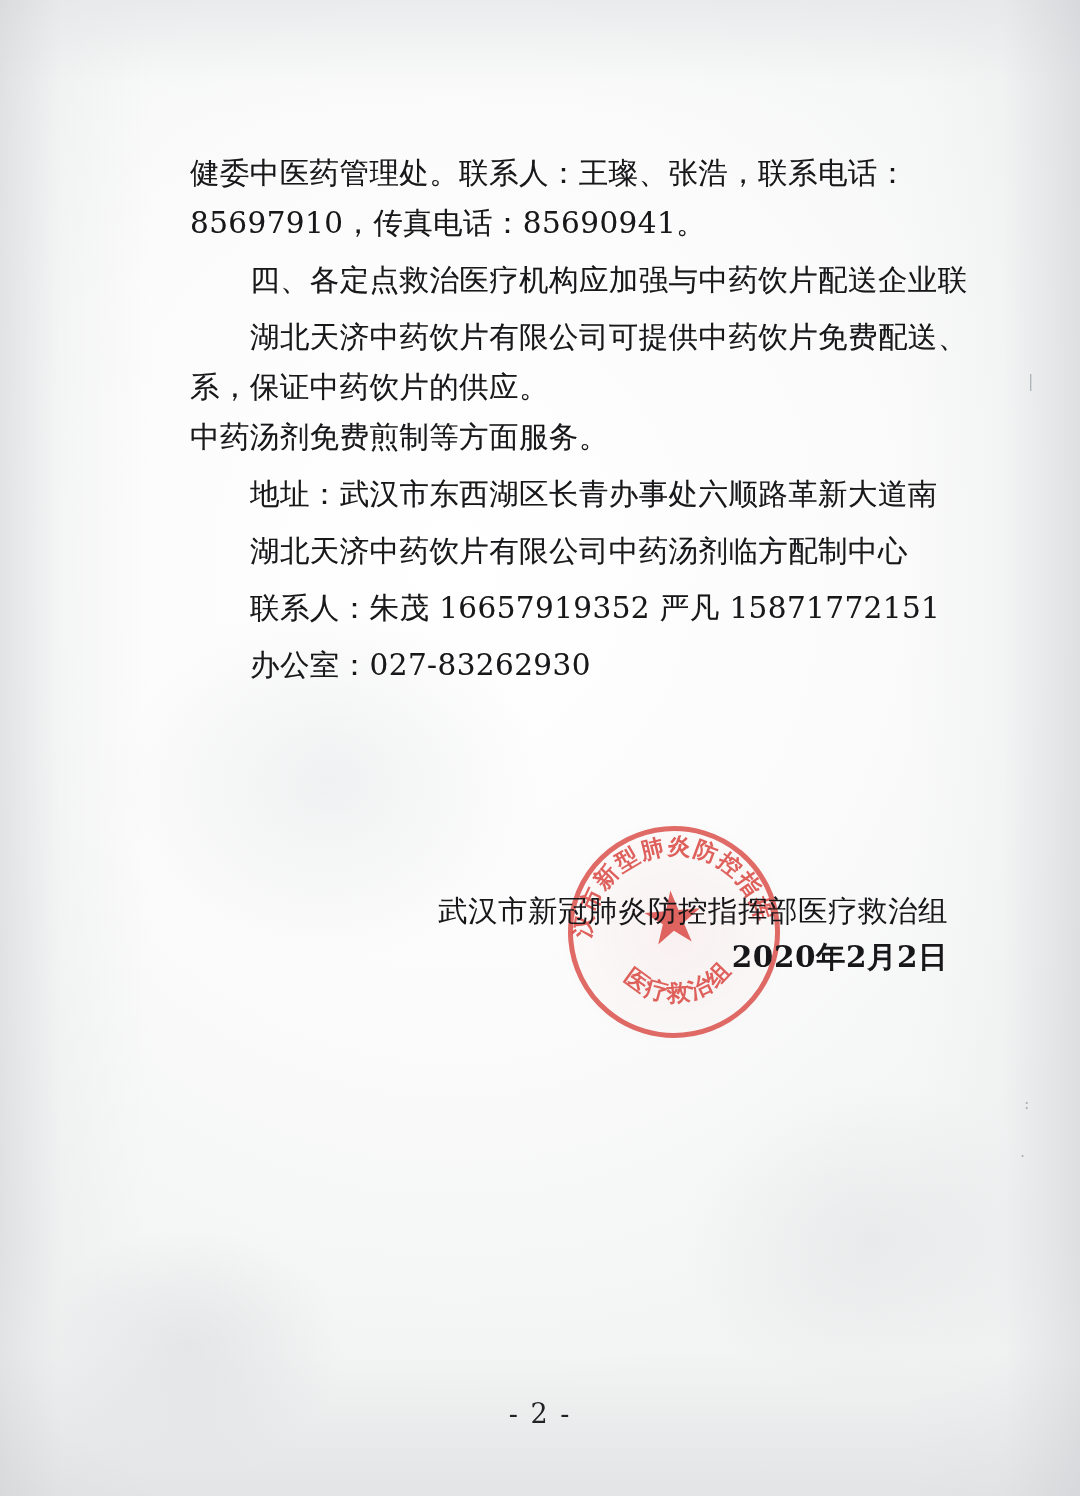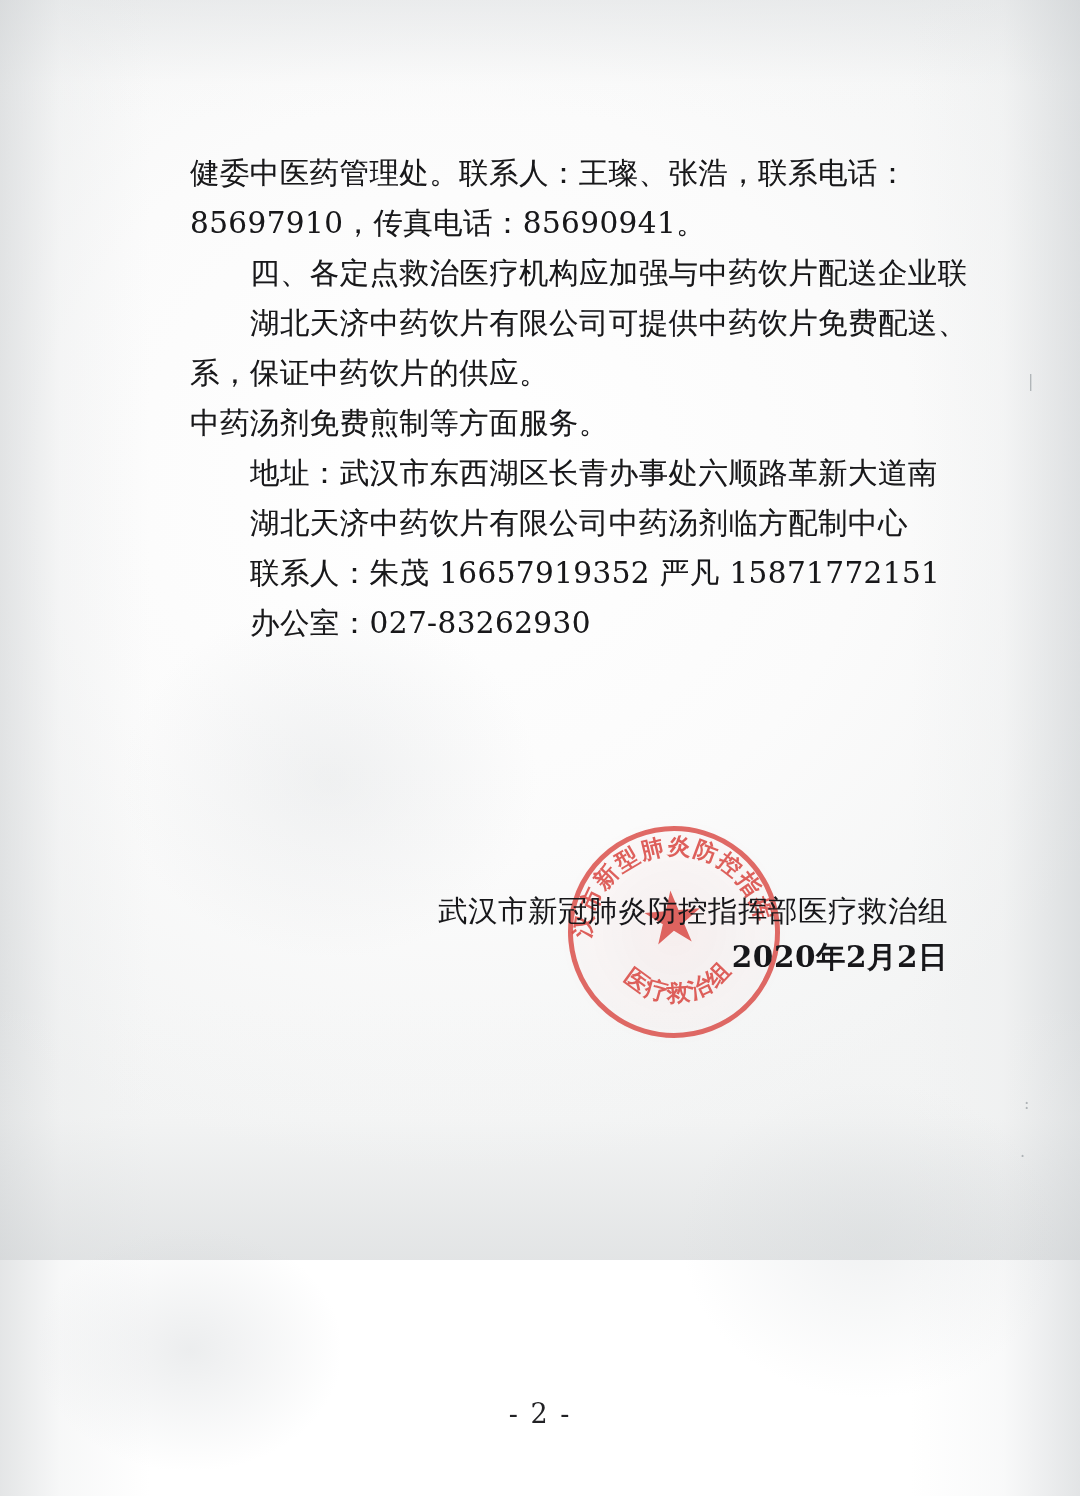--- a/index.html
+++ b/index.html
@@ -11,21 +11,21 @@
     width: 1080px;
     height: 1496px;
     overflow: hidden;
     font-family: "DejaVu Serif", "Liberation Serif", serif;
   }
 
   
   .scan {
     position: relative;
     width: 1080px;
-    height: 1260px;
+    height: 1496px;
     background:
       radial-gradient(ellipse 70% 55% at 42% 38%, #ffffff 0%, #fbfbfb 55%, #f3f4f4 100%),
       linear-gradient(105deg, #f2f3f3 0%, #fafafa 18%, #ffffff 45%, #fdfdfd 70%, #eff0f0 100%);
   }
   
   .shade {
     position: absolute;
     pointer-events: none;
   }
   .shade-left {
@@ -68,20 +68,21 @@
   .line {
     font-size: 29.5px;
     line-height: 50px;
     letter-spacing: 0.4px;
     white-space: pre;
     color: #18181a;
     text-shadow: 0 0 0.6px rgba(40,40,45,0.35);
   }
   .line.indent {
     text-indent: 60px;
+    margin-top: 7px;
   }
   .gap-lg {
     height: 52px;
   }
 
   
   .sign-block {
     position: absolute;
     right: 132px;
     top: 888px;

